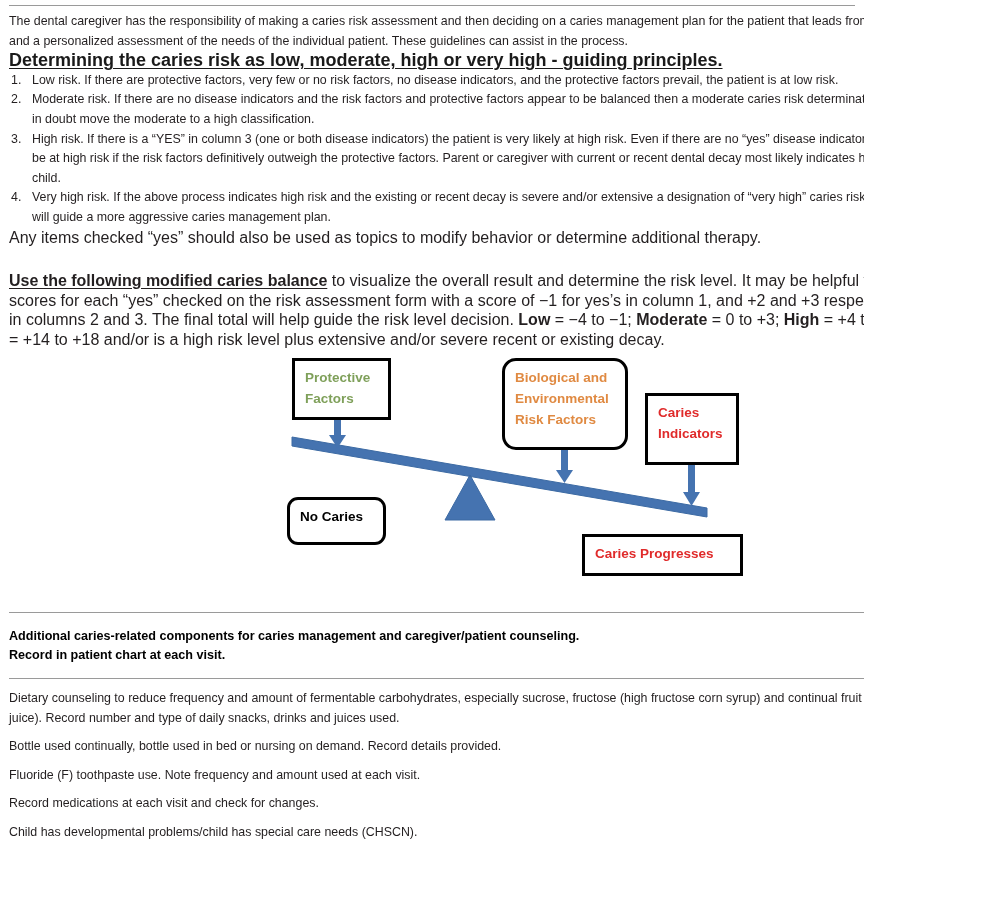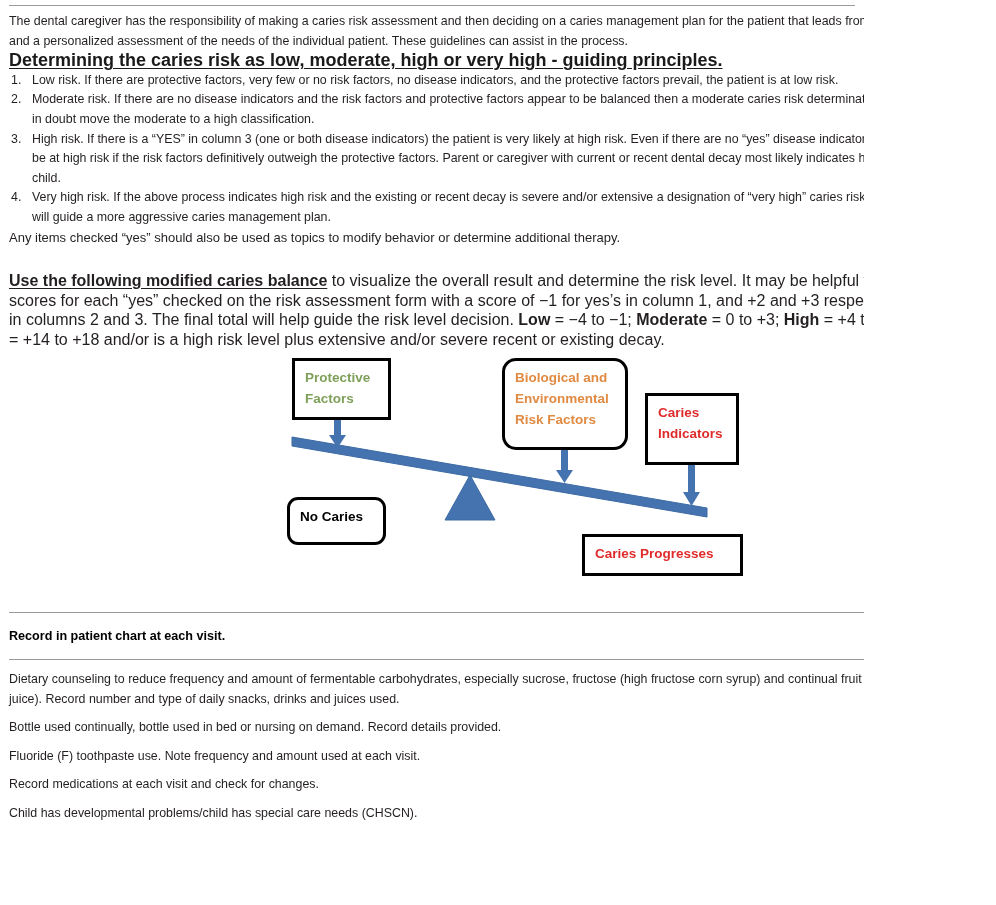--- a/index.html
+++ b/index.html
@@ -72,21 +72,21 @@
     margin: 0;
   }
   ol.principles li .num {
     position: absolute;
     left: 2px;
     top: 0;
     width: 16px;
     text-align: left;
   }
   .closing-note {
-    font-size: 13px;
+    font-size: 16px;
     line-height: 19.6px;
     margin: 0;
   }
 
   
   .balance-intro {
     position: absolute;
     left: 9px;
     top: 259px;
     width: 978px;
@@ -207,20 +207,21 @@
     <div class="dbox c-green" id="box-protective">Protective Factors</div>
     <div class="dbox c-orange" id="box-bio">Biological and Environmental Risk Factors</div>
     <div class="dbox c-red" id="box-disease">Caries Indicators</div>
     <div class="dbox c-black" id="box-nocaries">No Caries</div>
     <div class="dbox c-red" id="box-cariesprogress">Caries Progresses</div>
   </div>
 
   <div class="bottom">
     <div class="rule"></div>
     <div class="bottom-head">
+      <div>Additional caries-related components for caries management and caregiver/patient counseling.</div>
       <div>Record in patient chart at each visit.</div>
     </div>
     <div class="rule"></div>
     <div class="rowlist">
       <div class="row">Dietary counseling to reduce frequency and amount of fermentable carbohydrates, especially sucrose, fructose (high fructose corn syrup) and continual fruit juice (e.g., apple juice). Record number and type of daily snacks, drinks and juices used.</div>
       <div class="row">Bottle used continually, bottle used in bed or nursing on demand. Record details provided.</div>
       <div class="row">Fluoride (F) toothpaste use. Note frequency and amount used at each visit.</div>
       <div class="row">Record medications at each visit and check for changes.</div>
       <div class="row">Child has developmental problems/child has special care needs (CHSCN).</div>
 

